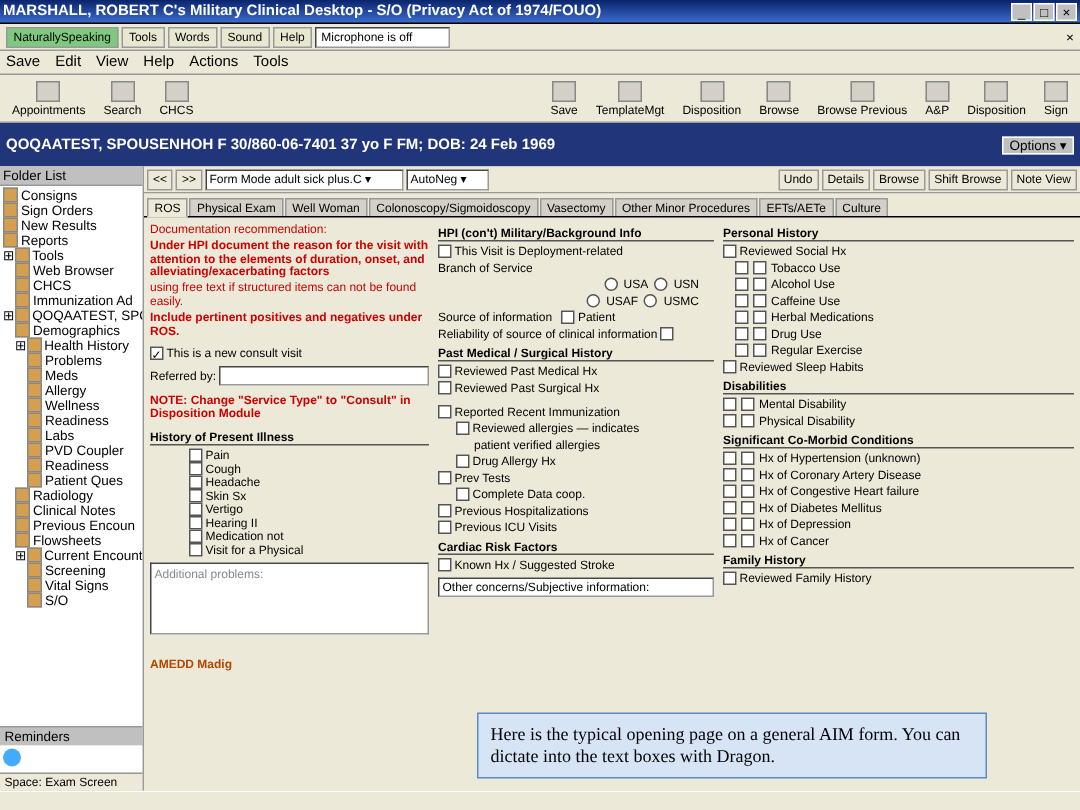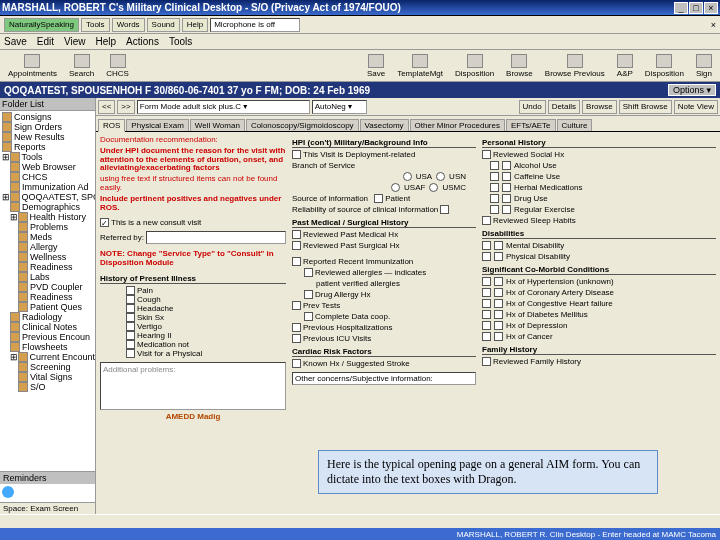--- a/index.html
+++ b/index.html
@@ -10,21 +10,21 @@
 .dragon-row { background: #ece9d8; height: 18px; display: flex; align-items: center; padding: 0 4px; gap: 2px; border-bottom: 1px solid #999; }
 .dbtn { background: #e8e8d0; border: 1px solid #999; padding: 1px 4px; font-size: 8px; height: 14px; display: flex; align-items: center; }
 .dbtn.green { background: #7fc97f; }
 .mic-field { background: #fff; border: 1px inset #999; padding: 1px 3px; font-size: 8px; width: 90px; height: 14px; }
 .menubar { background: #ece9d8; height: 16px; display: flex; align-items: center; padding: 0 4px; gap: 10px; border-bottom: 1px solid #999; font-size: 10px; }
 .menubar span { cursor: default; }
 .toolbar { background: #ece9d8; height: 32px; display: flex; align-items: center; padding: 0 4px; gap: 4px; border-bottom: 1px solid #999; }
 .tbtn { display: flex; flex-direction: column; align-items: center; font-size: 8px; padding: 1px 4px; cursor: default; }
 .tbtn .icon-box { width: 16px; height: 14px; background: #d4d0c8; border: 1px solid #888; margin-bottom: 1px; }
 .tb-spacer { flex: 1; }
-.patient-bar { background: #21357a; color: #fff; height: 16px; display: flex; align-items: center; padding: 0 4px; font-size: 10px; font-weight: bold; justify-content: space-between; }
+.patient-bar { background: #21357a; color: #fff; height: 29px; display: flex; align-items: center; padding: 0 4px; font-size: 10px; font-weight: bold; justify-content: space-between; }
 .patient-bar .options-btn { background: #c0c0c0; color: #000; border: 1px solid #fff; padding: 0 4px; font-size: 9px; font-weight: normal; }
 .main { display: flex; height: calc(540px - 16px - 18px - 16px - 32px - 16px - 14px - 12px); background: #ece9d8; }
 .sidebar { width: 96px; background: #ece9d8; border-right: 1px solid #999; overflow: hidden; display: flex; flex-direction: column; }
 .sidebar-header { background: #c0c0c0; font-size: 9px; padding: 1px 2px; border-bottom: 1px solid #999; }
 .tree { flex: 1; background: #fff; font-size: 9px; overflow: hidden; padding: 1px; }
 .tree-item { display: flex; align-items: center; padding: 0 1px; white-space: nowrap; }
 .tree-icon { width: 10px; height: 10px; background: #d4a050; border: 1px solid #888; margin-right: 2px; flex-shrink: 0; }
 .tree-indent { margin-left: 8px; }
 .content { flex: 1; background: #ece9d8; overflow: hidden; position: relative; }
 .nav-toolbar { height: 18px; display: flex; align-items: center; padding: 2px; gap: 2px; background: #ece9d8; border-bottom: 1px solid #999; }
@@ -43,26 +43,26 @@
 .section-hdr { font-weight: bold; font-size: 8px; color: #000; border-bottom: 1px solid #555; margin-top: 2px; }
 .chk-row { display: flex; align-items: center; font-size: 8px; gap: 2px; }
 .chk { width: 9px; height: 9px; border: 1px solid #555; background: #fff; flex-shrink: 0; }
 .txt-input { background: #fff; border: 1px inset #999; height: 13px; font-size: 8px; padding: 0 2px; }
 .textarea { background: #fff; border: 1px inset #999; font-size: 8px; padding: 2px; }
 .two-col { display: grid; grid-template-columns: 1fr; gap: 0 8px; padding-left: 26px; }
 .radio-row { display: flex; align-items: flex-end; gap: 4px; font-size: 8px; }
 .radio { width: 9px; height: 9px; border: 1px solid #555; border-radius: 50%; background: #fff; flex-shrink: 0; }
 .hx-row { display: flex; align-items: center; font-size: 8px; gap: 3px; }
 .hx-row .chk { margin-right: 0; }
-.overlay-note { position: absolute; left: 222px; bottom: 20px; width: 340px; background: #d6e4f6; border: 1px solid #5b8bc9; padding: 6px 8px; font-size: 12px; font-family: Georgia, serif; color: #000; z-index: 10; }
+.overlay-note { position: absolute; left: 222px; bottom: 8px; width: 340px; background: #d6e4f6; border: 1px solid #5b8bc9; padding: 6px 8px; font-size: 12px; font-family: Georgia, serif; color: #000; z-index: 10; }
 .statusbar { background: #ece9d8; height: 14px; border-top: 1px solid #fff; font-size: 9px; display: flex; align-items: center; padding: 0 4px; }
 .taskbar { background: #3b6bcf; height: 12px; font-size: 8px; color: #fff; display: flex; align-items: center; justify-content: flex-end; padding: 0 4px; }
 .reminders { background: #c0c0c0; font-size: 9px; padding: 1px 3px; border-top: 1px solid #999; }
 .referred-row { display: flex; align-items: center; gap: 2px; font-size: 8px; margin: 2px 0; }
-.amedd { color: #b34700; font-weight: bold; font-size: 8px; margin-top: 0; text-align: center; }
+.amedd { color: #b34700; font-weight: bold; font-size: 8px; margin-top: 13px; }
 .footer-small { font-size: 8px; color: #000; padding: 1px 3px; background: #ece9d8; border-top: 1px solid #999; }
 .thin-label { font-size: 8px; }
 </style>
 </head>
 <body>
 
 <div class="titlebar">
   <span class="title">MARSHALL, ROBERT C's Military Clinical Desktop - S/O (Privacy Act of 1974/FOUO)</span>
   <span class="winbtn">_</span>
   <span class="winbtn">□</span>
@@ -251,21 +251,21 @@
     <div class="reminders">Reminders</div>
     <div style="background:#fff;height:18px;padding:2px"><span style="width:12px;height:12px;background:#4af;border-radius:50%;display:inline-block"></span></div>
     <div class="footer-small">Space: Exam Screen</div>
   </div>
 
   <div class="content">
 
     <div class="nav-toolbar">
       <div class="navbtn">&lt;&lt;</div>
       <div class="navbtn">&gt;&gt;</div>
-      <div class="nav-combo" style="width:173px">Form Mode adult sick plus.C ▾</div>
+      <div class="nav-combo" style="width:132px">Form Mode adult sick plus.C ▾</div>
       <div class="nav-combo" style="width:55px">AutoNeg ▾</div>
       <div style="flex:1"></div>
       <div class="navbtn">Undo</div>
       <div class="navbtn">Details</div>
       <div class="navbtn">Browse</div>
       <div class="navbtn">Shift Browse</div>
       <div class="navbtn">Note View</div>
     </div>
 
     <div class="tabrow">
@@ -407,20 +407,25 @@
 
       <div class="col col3">
         <div class="section-hdr">Personal History</div>
         <div class="chk-row">
             <span class="chk"></span>
             <span>Reviewed Social Hx</span>
           </div>
         <div class="hx-row" style="margin-left:8px">
             <span class="chk"></span>
             <span class="chk"></span>
+            <span>Tobacco Use</span>
+          </div>
+        <div class="hx-row" style="margin-left:8px">
+            <span class="chk"></span>
+            <span class="chk"></span>
             <span>Alcohol Use</span>
           </div>
         <div class="hx-row" style="margin-left:8px">
             <span class="chk"></span>
             <span class="chk"></span>
             <span>Caffeine Use</span>
           </div>
         <div class="hx-row" style="margin-left:8px">
             <span class="chk"></span>
             <span class="chk"></span>

